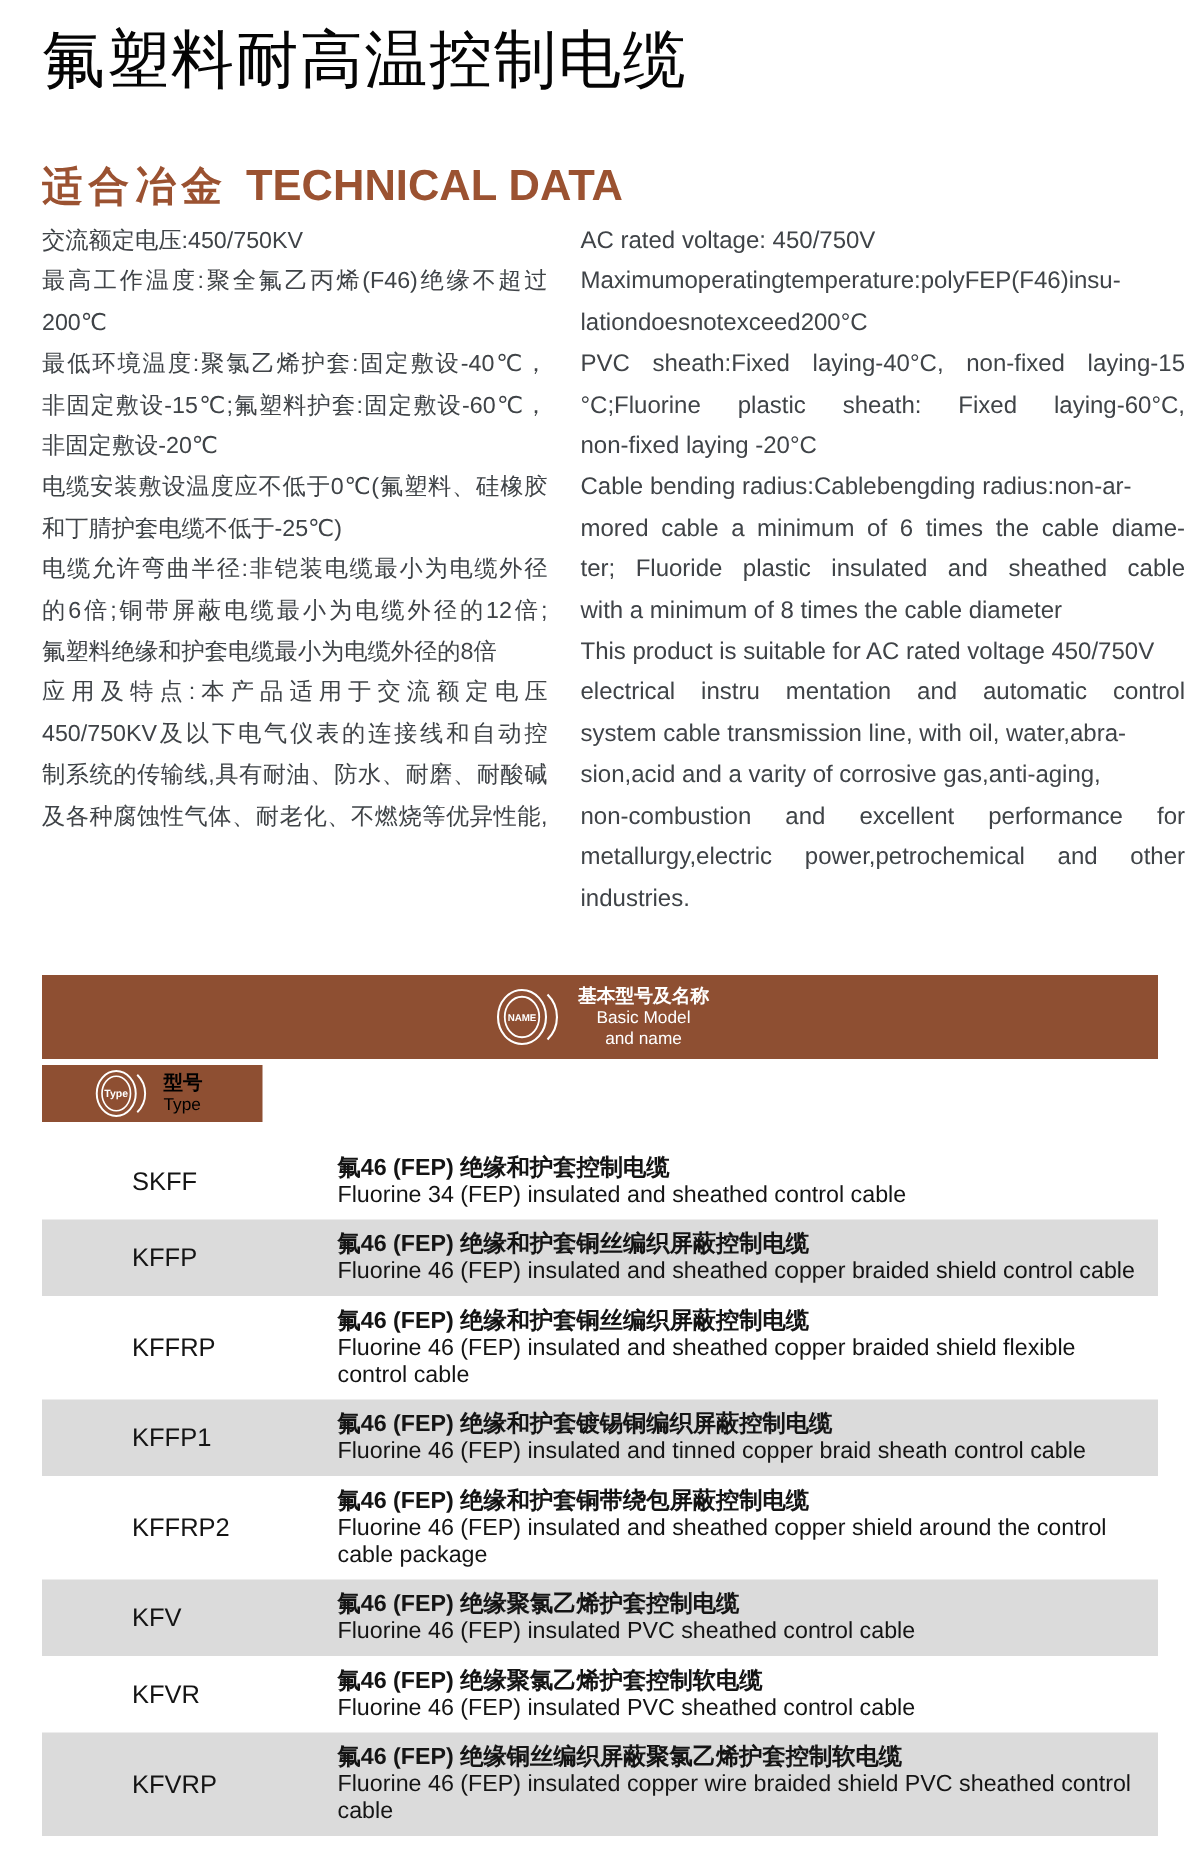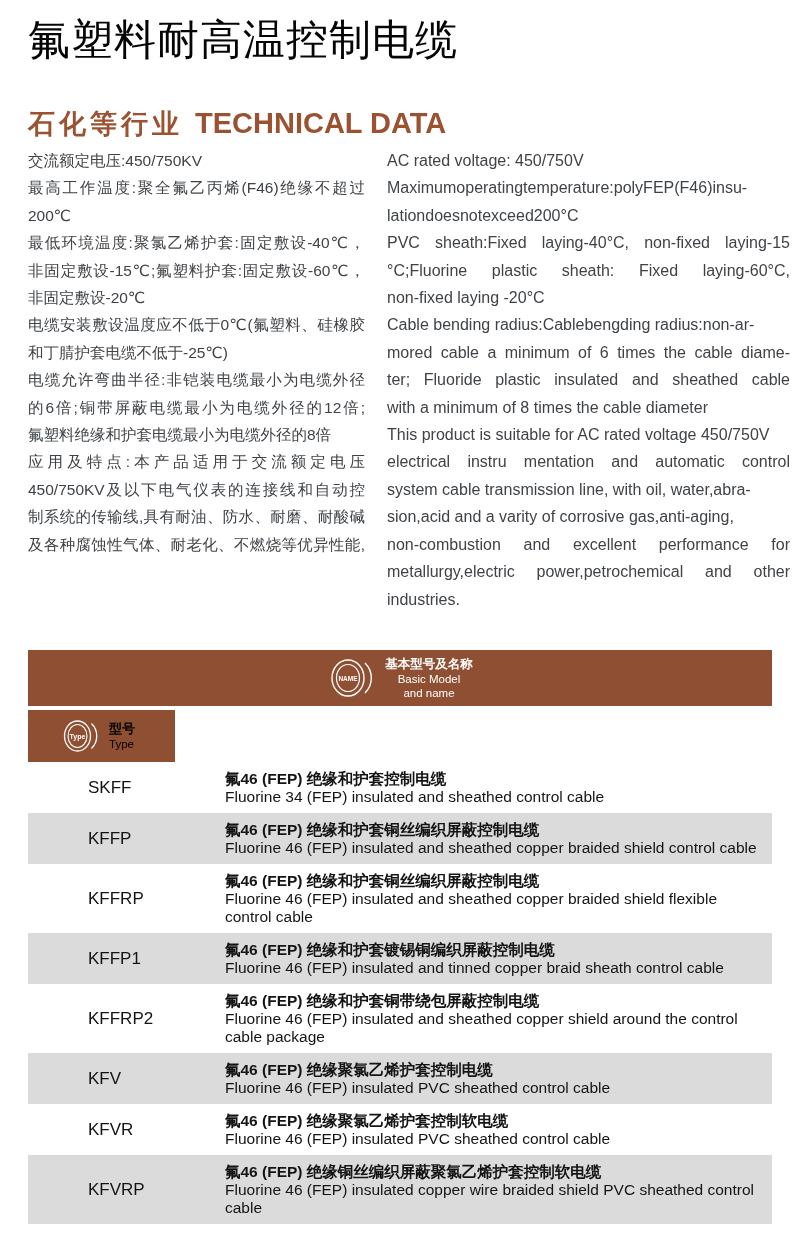--- a/index.html
+++ b/index.html
@@ -40,21 +40,21 @@
   .mtable{position:absolute;left:28px;top:650px;width:744px;}
   .band{background:var(--accent-brown);color:#fff;}
   .band1{
     height:56px;display:flex;align-items:center;justify-content:center;
     margin-bottom:4px;
   }
   .band1-text{margin-left:10px;text-align:center;}
   .band1-text .l1{font-size:12.5px;font-weight:bold;line-height:15px;}
   .band1-text .l2,.band1-text .l3{font-size:11.5px;line-height:14px;}
 
-  .band2{height:52px;display:flex;}
+  .band2{height:52px;display:flex;flex-direction:column;}
   .hcell{display:flex;align-items:center;background:var(--accent-brown);}
   .hcell-type{width:115px;padding-left:32px;}
   .hcell-name{flex:1;padding-left:68px;margin-left:3px;}
   .hlabel{margin-left:9px;}
   .hlabel .zh{font-size:13px;font-weight:bold;line-height:16px;}
   .hlabel .en{font-size:11.5px;line-height:14px;}
   svg text{font-family:"Liberation Sans","DejaVu Sans",sans-serif;font-weight:bold;}
 
   
   .trow{display:flex;padding:7px 0;background:#fff;}
@@ -68,21 +68,21 @@
   .cell-name .en{font-size:15.5px;line-height:18px;max-width:545px;}
 </style>
 </head>
 <body>
 
 <div class="page">
 
   <h1 class="title">氟塑料耐高温控制电缆</h1>
 
   <div class="heading">
-    <span class="zh">石化等行业</span><span class="en">TECHNICAL DATA</span>
+    <span class="zh">适合冶金</span><span class="en">TECHNICAL DATA</span>
   </div>
 
   <div class="tech">
     <div class="colL">
 
         <div class="tline">交流额定电压:450/750KV</div>
 
         <div class="tline jl">最高工作温度:聚全氟乙丙烯(F46)绝缘不超过</div>
 
         <div class="tline">200℃</div>

